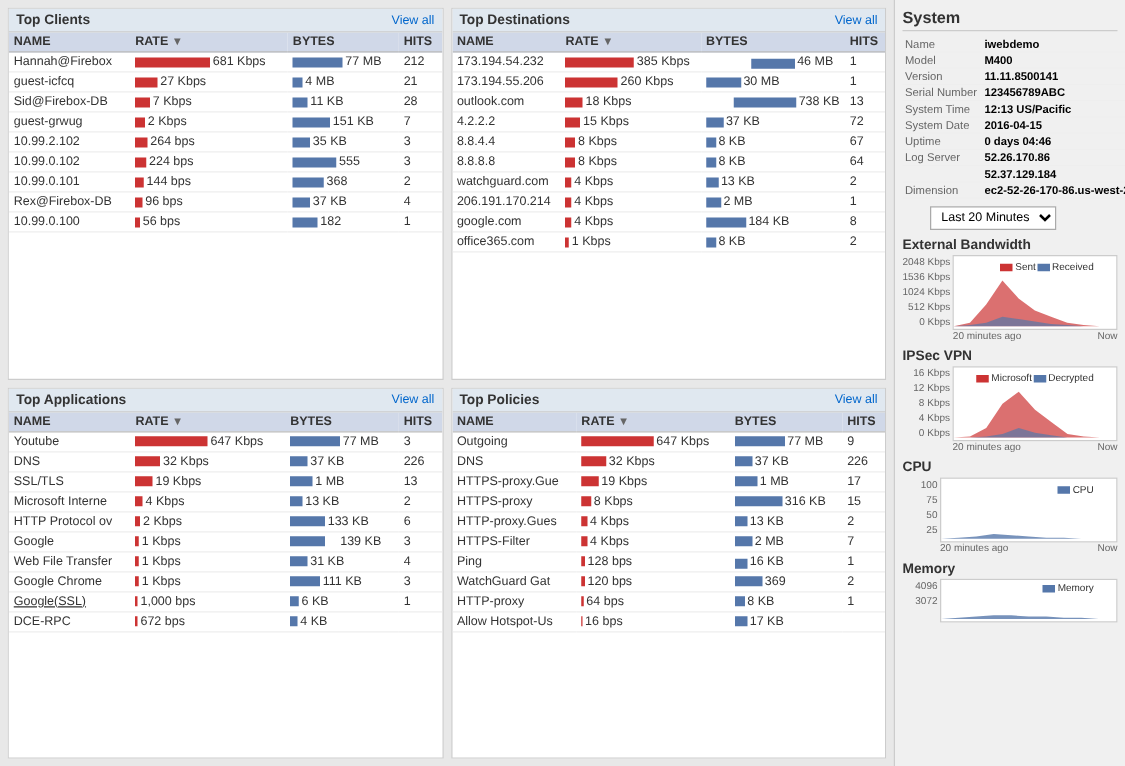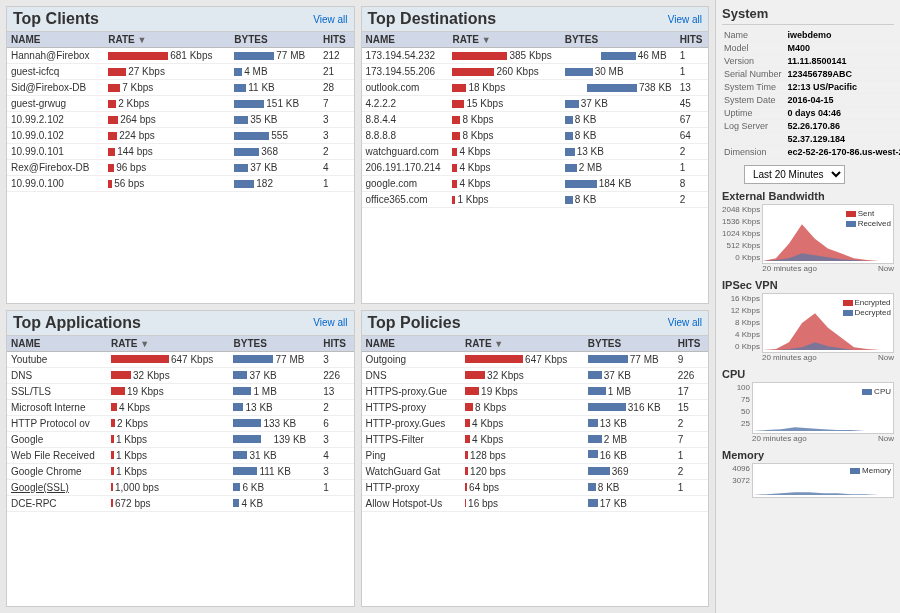--- a/index.html
+++ b/index.html
@@ -10,21 +10,21 @@
     .left-panel { flex: 1; padding: 6px; display: flex; flex-direction: column; gap: 6px; overflow: hidden; }
     
     .right-panel { width: 185px; background: #f0f0f0; border-left: 1px solid #ccc; padding: 6px; overflow: hidden; font-size: 10px; }
     
     .section { background: white; border: 1px solid #ccc; flex: 1; overflow: hidden; }
     
     .sections-row { display: flex; gap: 6px; flex: 1; overflow: hidden; }
     
     .section-header { background: #e0e8f0; padding: 3px 6px; display: flex; justify-content: space-between; align-items: center; border-bottom: 1px solid #ccc; }
     
-    .section-title { font-weight: bold; font-size: 16px; color: #333; }
+    .section-title { font-weight: bold; font-size: 11px; color: #333; }
     
     .view-all { color: #0066cc; cursor: pointer; font-size: 10px; }
     
     table { width: 100%; border-collapse: collapse; font-size: 10px; }
     
     th { background: #d0d8e8; padding: 2px 4px; text-align: left; border-bottom: 1px solid #bbb; white-space: nowrap; font-size: 10px; }
     
     td { padding: 2px 4px; border-bottom: 1px solid #eee; white-space: nowrap; }
     
     .sort-arrow { color: #666; font-size: 9px; }
@@ -37,21 +37,21 @@
     .sys-table td:first-child { color: #666; white-space: nowrap; }
     .sys-table td:last-child { font-weight: bold; color: #000; }
     
     .time-selector { margin: 6px 0; display: flex; align-items: center; gap: 4px; padding-left: 22px; }
     .time-select { font-size: 10px; padding: 2px 4px; border: 1px solid #aaa; background: white; }
     
     .chart-section { margin-bottom: 6px; }
     .chart-title { font-weight: bold; font-size: 11px; color: #333; margin-bottom: 2px; }
     .chart-area { background: white; border: 1px solid #ccc; position: relative; height: 65px; overflow: hidden; }
     
-    .legend { display: flex; flex-direction: column; gap: 1px; position: absolute; right: 2px; top: 4px; font-size: 8px; }
+    .legend { display: flex; flex-direction: row; gap: 1px; position: absolute; right: 18px; top: 4px; font-size: 8px; align-items: flex-end; }
     .legend-item { display: flex; align-items: center; gap: 2px; }
     .legend-color { width: 10px; height: 6px; display: inline-block; }
     
     .chart-x-labels { display: flex; justify-content: space-between; font-size: 8px; color: #666; }
 
     .section-content { overflow: hidden; height: calc(100% - 24px); }
   </style>
 </head>
 <body>
 
@@ -244,21 +244,21 @@
             <tbody id="top-destinations-body">
                 <tr>
                   <td style="max-width: 90px; overflow: hidden; text-overflow: ellipsis;">173.194.54.232</td>
                   <td>
                     <div style="display: flex; align-items: center; gap: 2px;">
                       <span style="display: inline-block; background: rgb(204, 51, 51); height: 8px; width: 55px; vertical-align: middle;"></span>
                       <span>385 Kbps</span>
                     </div>
                   </td>
                   <td>
-                    <div style="display: flex; align-items: center; gap: 2px; padding-left: 36px;">
+                    <div style="display: flex; align-items: flex-end; gap: 2px; padding-left: 36px;">
                       <span style="display: inline-block; background: rgb(85, 119, 170); height: 8px; width: 35px; vertical-align: middle;"></span>
                       <span>46 MB</span>
                     </div>
                   </td>
                   <td>1</td>
                 </tr>
                 <tr>
                   <td style="max-width: 90px; overflow: hidden; text-overflow: ellipsis;">173.194.55.206</td>
                   <td>
                     <div style="display: flex; align-items: center; gap: 2px;">
@@ -297,21 +297,21 @@
                       <span style="display: inline-block; background: rgb(204, 51, 51); height: 8px; width: 12px; vertical-align: middle;"></span>
                       <span>15 Kbps</span>
                     </div>
                   </td>
                   <td>
                     <div style="display: flex; align-items: center; gap: 2px;">
                       <span style="display: inline-block; background: rgb(85, 119, 170); height: 8px; width: 14px; vertical-align: middle;"></span>
                       <span>37 KB</span>
                     </div>
                   </td>
-                  <td>45</td>
+                  <td>72</td>
                 </tr>
                 <tr>
                   <td style="max-width: 90px; overflow: hidden; text-overflow: ellipsis;">8.8.4.4</td>
                   <td>
                     <div style="display: flex; align-items: center; gap: 2px;">
                       <span style="display: inline-block; background: rgb(204, 51, 51); height: 8px; width: 8px; vertical-align: middle;"></span>
                       <span>8 Kbps</span>
                     </div>
                   </td>
                   <td>
@@ -516,21 +516,21 @@
                   </td>
                   <td>
                     <div style="display: flex; align-items: center; gap: 12px;">
                       <span style="display: inline-block; background: rgb(85, 119, 170); height: 8px; width: 28px; vertical-align: middle;"></span>
                       <span>139 KB</span>
                     </div>
                   </td>
                   <td>3</td>
                 </tr>
                 <tr>
-                  <td style="max-width: 90px; overflow: hidden; text-overflow: ellipsis;">Web File Received</td>
+                  <td style="max-width: 90px; overflow: hidden; text-overflow: ellipsis;">Web File Transfer</td>
                   <td>
                     <div style="display: flex; align-items: center; gap: 2px;">
                       <span style="display: inline-block; background: rgb(204, 51, 51); height: 8px; width: 3px; vertical-align: middle;"></span>
                       <span>1 Kbps</span>
                     </div>
                   </td>
                   <td>
                     <div style="display: flex; align-items: center; gap: 2px;">
                       <span style="display: inline-block; background: rgb(85, 119, 170); height: 8px; width: 14px; vertical-align: middle;"></span>
                       <span>31 KB</span>
@@ -705,21 +705,21 @@
                 </tr>
                 <tr>
                   <td style="max-width: 90px; overflow: hidden; text-overflow: ellipsis;">Ping</td>
                   <td>
                     <div style="display: flex; align-items: center; gap: 2px;">
                       <span style="display: inline-block; background: rgb(204, 51, 51); height: 8px; width: 3px; vertical-align: middle;"></span>
                       <span>128 bps</span>
                     </div>
                   </td>
                   <td>
-                    <div style="display: flex; align-items: flex-start; gap: 2px;">
+                    <div style="display: flex; align-items: flex-end; gap: 2px;">
                       <span style="display: inline-block; background: rgb(85, 119, 170); height: 8px; width: 10px; vertical-align: middle;"></span>
                       <span>16 KB</span>
                     </div>
                   </td>
                   <td>1</td>
                 </tr>
                 <tr>
                   <td style="max-width: 90px; overflow: hidden; text-overflow: ellipsis;">WatchGuard Gat</td>
                   <td>
                     <div style="display: flex; align-items: center; gap: 2px;">
@@ -876,21 +876,21 @@
         </div>
         <div style="flex:1;">
           <div class="chart-area" style="height:60px;">
             <svg viewBox="0 0 100 60" preserveAspectRatio="none" style="width:100%; height:100%;">
               <polygon points="0,58 10,57 20,50 30,30 40,20 50,35 60,45 70,55 80,57 90,58 100,58" fill="#cc3333" fill-opacity="0.7"></polygon>
               <polygon points="0,58 10,58 20,57 30,55 40,50 50,54 60,56 70,58 80,58 90,58 100,58" fill="#5577aa" fill-opacity="0.7"></polygon>
             </svg>
             <div class="legend">
               <div class="legend-item">
                   <span class="legend-color" style="background:#cc3333;"></span>
-                  <span>Encrypted</span>
+                  <span>Microsoft</span>
                 </div>
               <div class="legend-item">
                   <span class="legend-color" style="background:#5577aa;"></span>
                   <span>Decrypted</span>
                 </div>
             </div>
           </div>
           <div class="chart-x-labels">
             <span>20 minutes ago</span>
             <span>Now</span>

